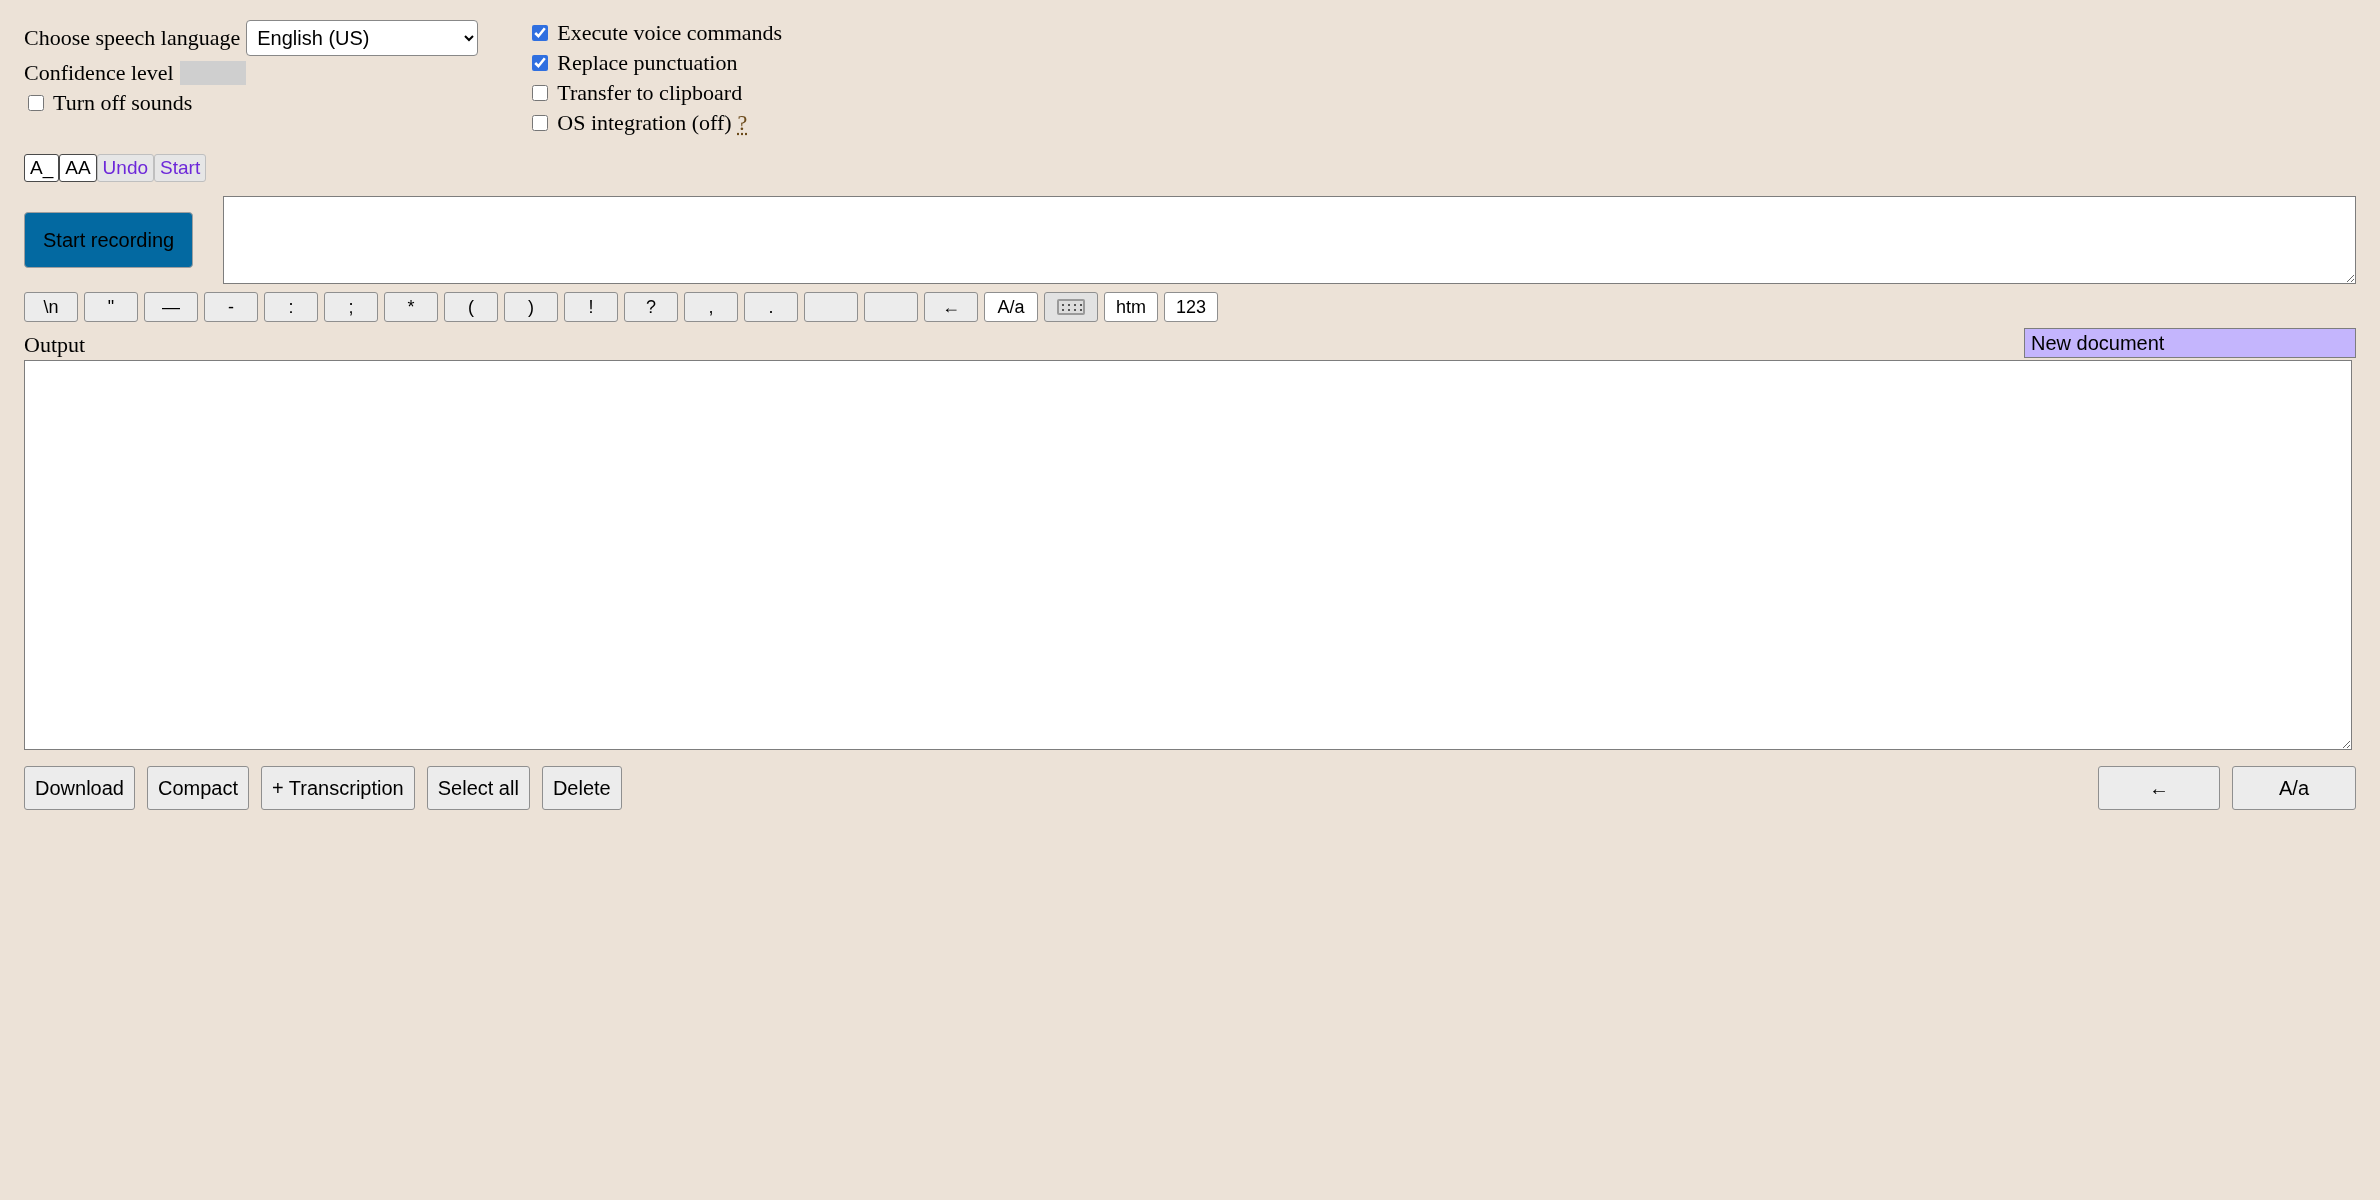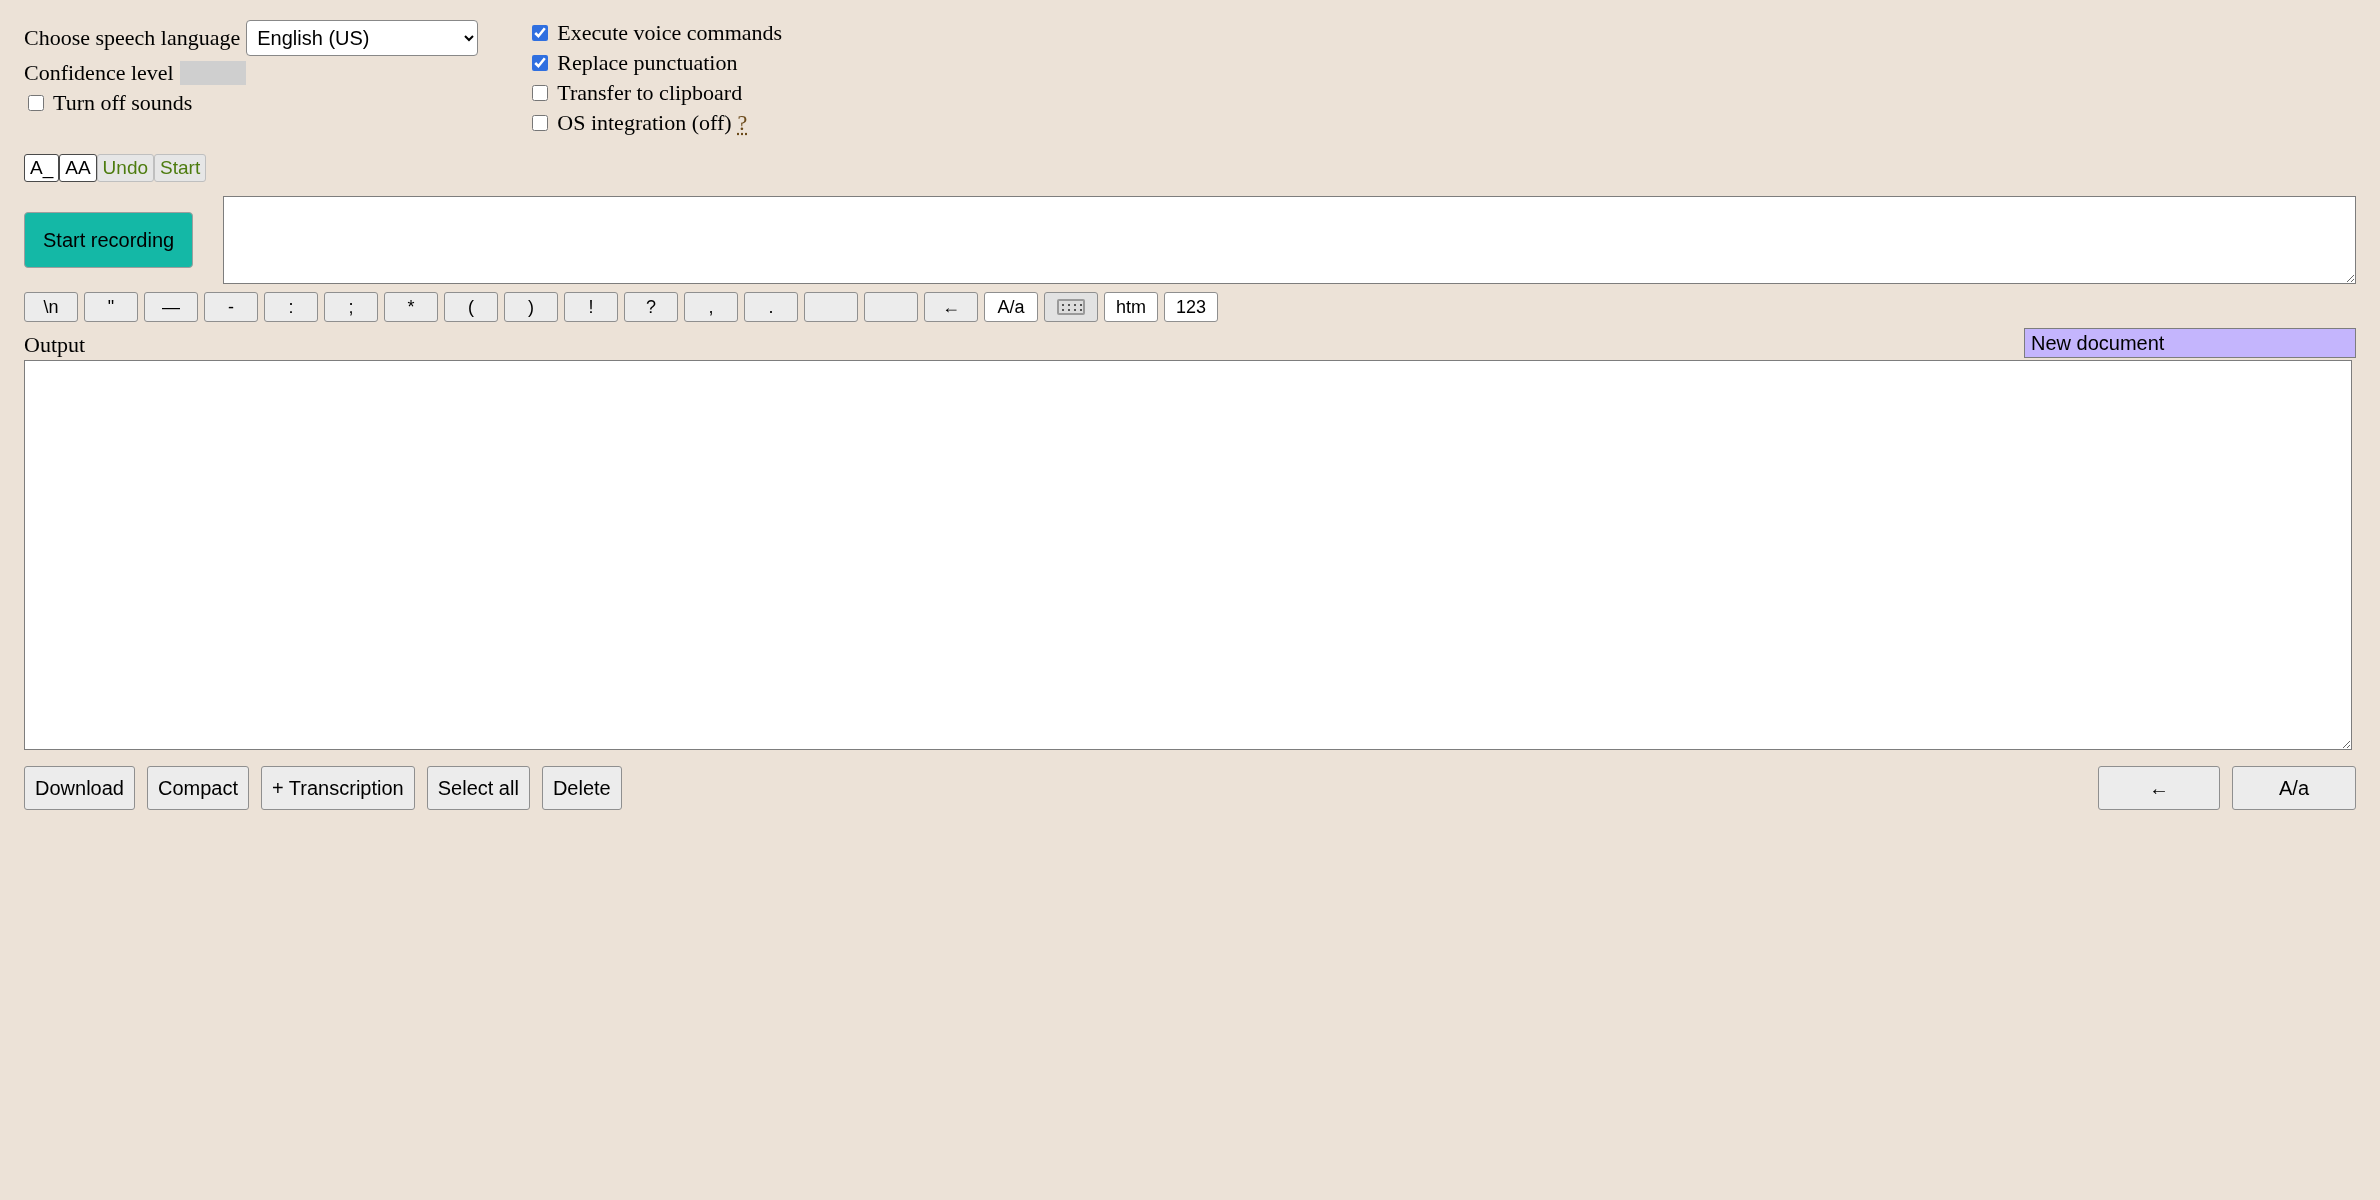--- a/index.html
+++ b/index.html
@@ -82,37 +82,37 @@
     height: 26px;
     font-size: 19px;
     line-height: 22px;
     display: inline-flex;
     align-items: center;
     cursor: pointer;
   }
   .mini-btn.disabled {
     background: #e6e6e6;
     border-color: #bfbfbf;
-    color: #4d7c0f;
+    color: #6d28d9;
     cursor: default;
   }
 
   
   .rec-row {
     display: flex;
     gap: 30px;
     align-items: stretch;
     margin-bottom: 8px;
   }
   .rec-btn {
     font-family: Arial, Helvetica, sans-serif;
     font-size: 20px;
     padding: 7px 18px;
     height: 56px;
-    background: #14b8a6;
+    background: #0369a1;
     border: 1px solid #9e9e9e;
     border-radius: 4px;
     cursor: pointer;
     align-self: center;
   }
   .transcription {
     flex: 1;
     height: 78px;
     resize: both;
     border: 1px solid #7d7d7d;

